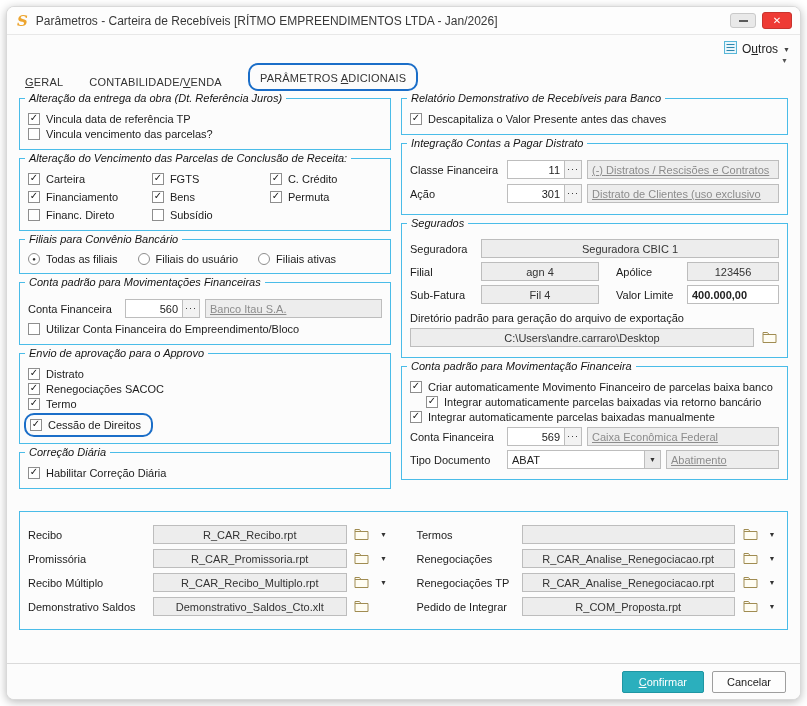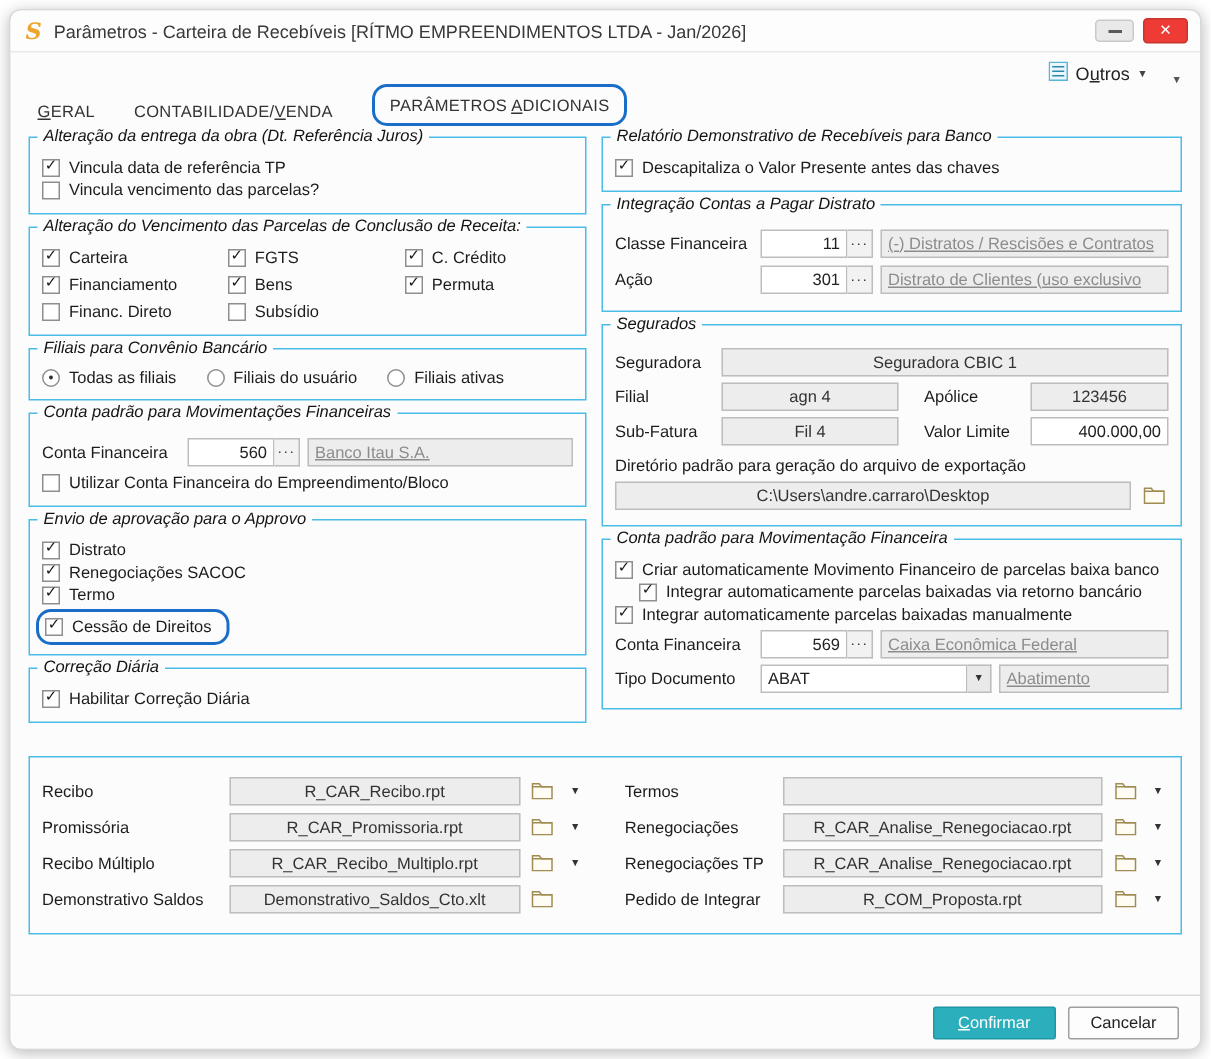--- a/index.html
+++ b/index.html
@@ -6,21 +6,21 @@
   html,body{background:#fff;}
   body{font-family:"Liberation Sans","DejaVu Sans",sans-serif;width:807px;height:706px;overflow:hidden;}
   .dialog{position:relative;width:795px;height:694px;margin:6px auto 0;background:#fcfcfc;border:1px solid #d9d9d9;border-radius:8px;box-shadow:0 2px 10px rgba(0,0,0,.28);overflow:hidden;}
   .titlebar{height:28px;display:flex;align-items:center;padding:0 8px 0 10px;background:#fdfdfd;border-bottom:1px solid #e8e8e8;}
   .app-icon{font-family:"DejaVu Serif",serif;font-style:italic;font-weight:bold;color:#eda52f;font-size:15px;margin-right:8px;}
   .title-text{flex:1;font-size:12px;color:#383838;white-space:nowrap;overflow:hidden;}
   .btn-min{width:26px;height:15px;border:1px solid #c9c9c9;background:#e9e9e9;border-radius:3px;margin-right:6px;display:flex;align-items:center;justify-content:center;cursor:pointer;}
   .min-bar{width:9px;height:2px;background:#5a5a5a;display:block;}
   .btn-close{width:30px;height:17px;border:1px solid #c8342e;background:#ee3b35;border-radius:3px;color:#fff;font-size:10px;line-height:1;display:flex;align-items:center;justify-content:center;cursor:pointer;}
   .topbar{display:flex;justify-content:flex-end;padding:6px 10px 0;}
-  .outros-wrap{display:flex;align-items:flex-end;gap:14px;justify-content:space-between;}
+  .outros-wrap{display:flex;flex-direction:column;align-items:flex-end;gap:0;justify-content:space-between;}
   .outros-btn{display:flex;align-items:center;gap:5px;background:none;border:none;font-family:inherit;font-size:12px;color:#222;cursor:pointer;}
   .caret{font-size:7px;color:#444;}
   .mini-caret{background:none;border:none;font-size:7px;color:#555;cursor:pointer;padding:0 2px;}
   .tabs{display:flex;align-items:flex-end;gap:26px;padding:2px 10px 8px 18px;}
   .tab{font-size:11px;color:#333;cursor:pointer;letter-spacing:.2px;}
   .hl-ring{border:2px solid #1b6ec8;border-radius:10px;}
   .tab-ring{padding:3px 10px;margin:-3px 0;}
   .row-ring{display:inline-flex;align-items:center;padding:1px 10px 1px 4px;margin-left:-4px;}
   .content{display:flex;gap:10px;padding:2px 12px 0;}
   .col-left{width:372px;flex:none;}
@@ -38,21 +38,21 @@
   .frow{display:flex;align-items:center;gap:5px;margin:5px 0;}
   .frow.tight{margin:4px 0;}
   .flabel{font-size:11px;color:#1c1c1c;flex:none;}
   .w95{width:92px;}
   .w68{width:66px;}
   .w70{width:66px;margin-left:12px;}
   .field{height:19px;border:1px solid #bdbdbd;background:#fff;font-family:inherit;font-size:11px;color:#222;padding:0 4px;min-width:0;}
   .field.ro{background:#ededed;color:#8c8c8c;text-decoration:underline;}
   .field.ro2{background:#ededed;color:#333;text-align:center;}
   .num{width:58px;text-align:right;flex:none;}
-  .numright{text-align:right;}
+  .numright{font-weight:bold;}
   .flex1{flex:1;}
   .w118{width:118px;flex:none;}
   .dots{width:17px;height:19px;margin-left:-5px;border:1px solid #bdbdbd;border-left:none;background:#f2f2f2;font-size:9px;letter-spacing:1px;color:#222;cursor:pointer;padding:0;line-height:1;flex:none;}
   .combo{display:flex;flex:none;}
   .combo .field{width:138px;}
   .combo-caret{width:16px;height:19px;border:1px solid #bdbdbd;border-left:none;background:#e9e9e9;font-size:7px;color:#333;cursor:pointer;padding:0;flex:none;}
   .dir-label{font-size:11px;color:#1c1c1c;margin:8px 0 2px;}
   .folder-btn{width:20px;height:18px;background:none;border:none;cursor:pointer;display:flex;align-items:center;justify-content:center;flex:none;padding:0;}
   .caret-btn{width:14px;background:none;border:none;font-size:7px;color:#333;cursor:pointer;flex:none;padding:0;}
   .caret-spacer{width:14px;flex:none;}

